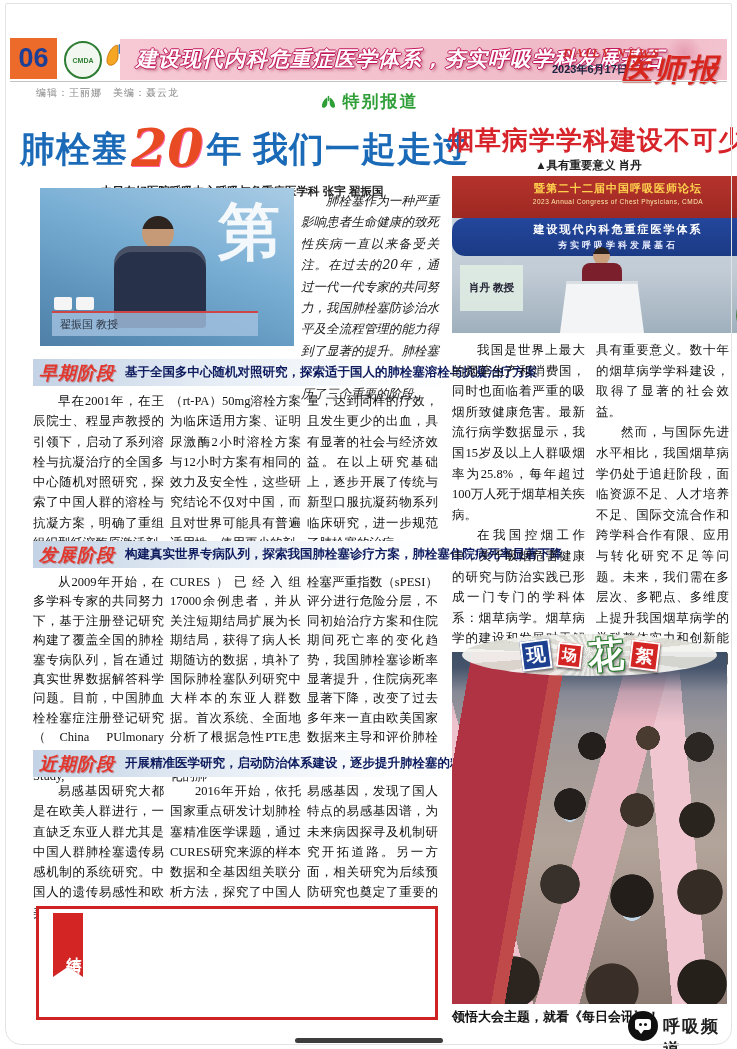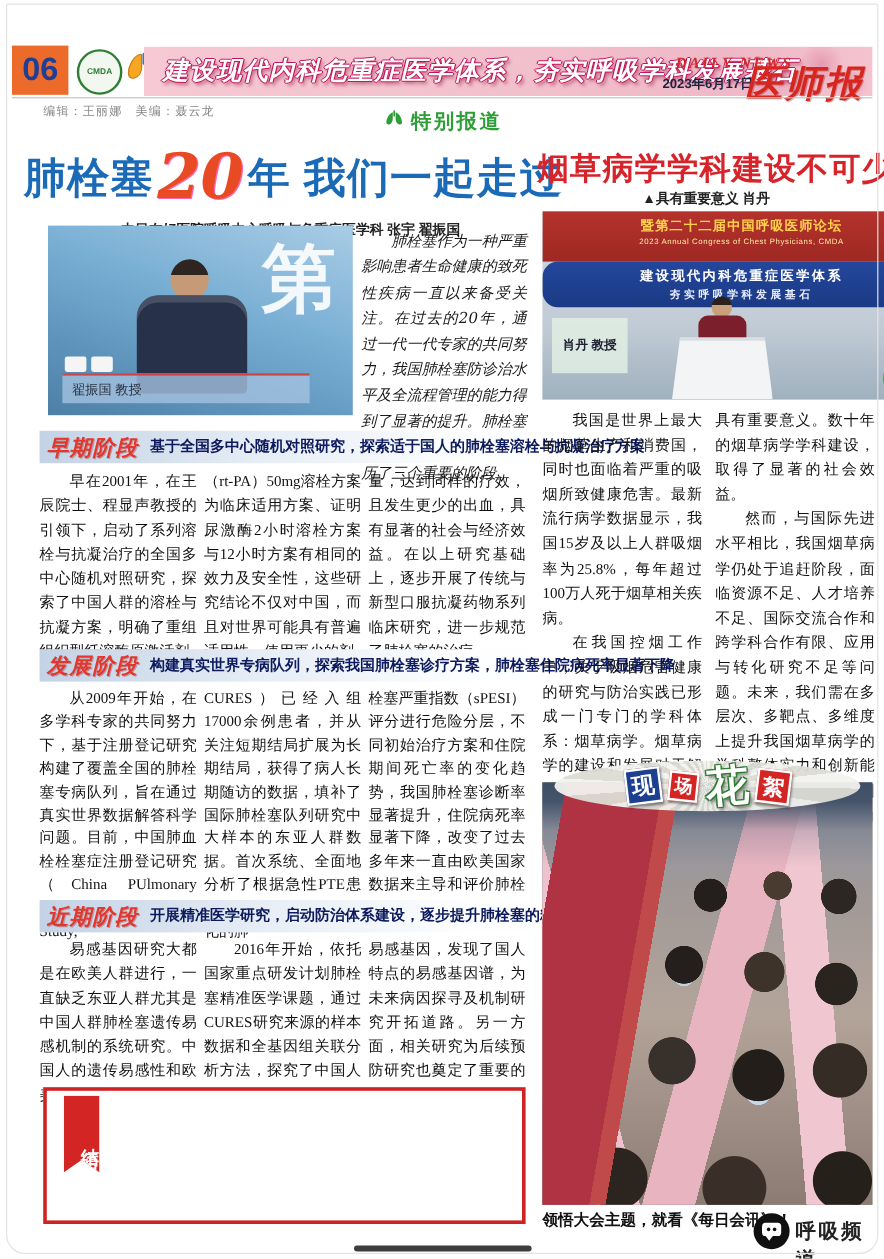--- a/index.html
+++ b/index.html
@@ -28,21 +28,21 @@
   .dailynews{position:absolute;left:443px;top:6px;color:#d12a2a;
           font:bold italic 13px "Liberation Serif",serif;letter-spacing:2px;}
   .hdate{position:absolute;left:432px;top:23px;color:#1a2440;
           font:bold 11px "Liberation Sans",sans-serif;}
   .masthead{position:absolute;left:501px;top:-2px;color:#d8261f;
           font:bold italic 31px "DejaVu Serif",serif;letter-spacing:2px;
           text-shadow:1px 1px 0 rgba(120,0,0,.3);margin-top:12px;}
   .hrule{position:absolute;left:10px;top:81px;width:717px;height:1px;background:#c2c2c2;}
   .editors{position:absolute;left:36px;top:86px;font:10px "Liberation Sans",sans-serif;
            color:#8a8a8a;letter-spacing:1px;}
-  .badge{position:absolute;left:0;width:737px;top:90px;display:flex;align-items:flex-start;
+  .badge{position:absolute;left:0;width:737px;top:90px;display:flex;align-items:flex-end;
          justify-content:center;gap:5px;}
   .badge-text{font:bold 17px "Liberation Sans",sans-serif;color:#2e9e36;letter-spacing:2px;}
 
   
   .m-title{position:absolute;left:20px;top:112px;width:430px;text-align:center;white-space:nowrap;}
   .m-title .t{font:bold 35px "Liberation Sans",sans-serif;color:#1a6ab8;letter-spacing:1px;}
   .m-title .n{font:bold italic 52px "DejaVu Serif",serif;color:#e84b23;position:relative;top:5px;
               margin:0 3px;text-shadow:1px 1px 0 #f6a;}
   .m-byline{position:absolute;left:20px;top:184px;width:430px;text-align:center;
             font:bold 11.5px "Liberation Sans",sans-serif;color:#222;}

